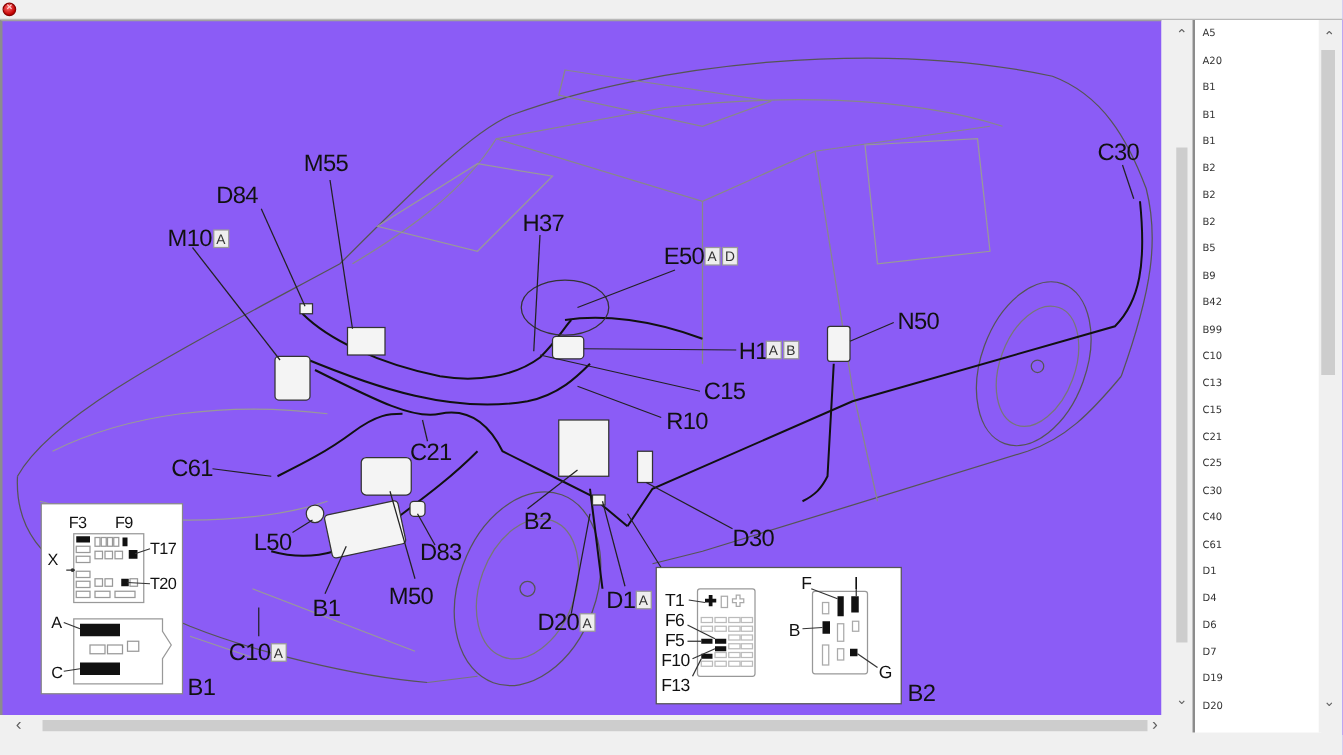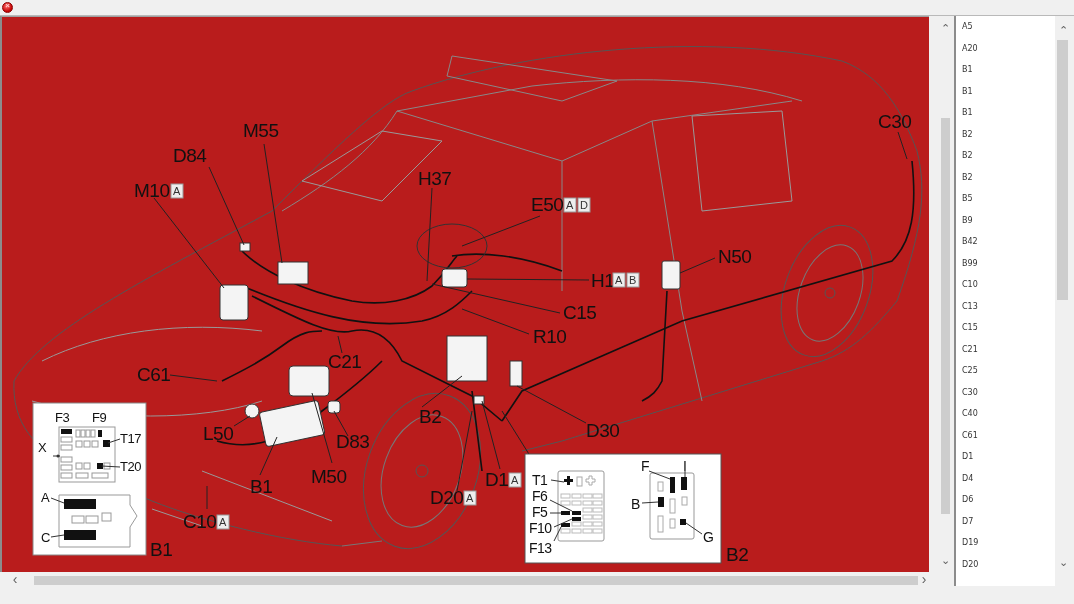--- a/index.html
+++ b/index.html
@@ -1,21 +1,21 @@
 <!DOCTYPE html>
 <html><head>
 <meta charset="utf-8">
 <style>
   html, body { margin:0; padding:0; }
   body { width:1074px; height:604px; position:relative; overflow:hidden; background:#f0f0f0; font-family:"Liberation Sans", sans-serif; }
   .titlebar { position:absolute; left:0; top:0; width:1074px; height:15px; background:#f0f0f0; border-bottom:1px solid #b9b9b9; }
   .close-btn { position:absolute; left:2px; top:2px; width:11px; height:11px; border-radius:50%; background:radial-gradient(circle at 40% 35%, #ff6a6a, #c30000 70%); border:1px solid #8a0000; box-sizing:border-box; }
   .close-btn span { position:absolute; left:0; top:-2px; width:9px; text-align:center; font-size:8px; color:#ffd0d0; font-weight:bold; }
 
-  .viewer { position:absolute; left:0; top:16px; width:929px; height:556px; background:#b91c1c; border-left:2px solid #8c8c8c; border-top:1px solid #a0a0a0; box-sizing:border-box; overflow:hidden; }
+  .viewer { position:absolute; left:0; top:16px; width:929px; height:556px; background:#8b5cf6; border-left:2px solid #8c8c8c; border-top:1px solid #a0a0a0; box-sizing:border-box; overflow:hidden; }
   .viewer svg { position:absolute; left:0; top:0; }
   .lbl { font-family:"Liberation Sans", sans-serif; font-size:19px; fill:#111; letter-spacing:-0.5px; }
   .boxl { font-family:"Liberation Sans", sans-serif; font-size:11px; fill:#333; }
 
   .vscroll { position:absolute; left:937px; top:16px; width:17px; height:556px; background:#f0f0f0; }
   .vscroll .thumb { position:absolute; left:4px; top:102px; width:9px; height:396px; background:#cdcdcd; }
   .arrow { position:absolute; font-size:11px; color:#606060; line-height:12px; width:17px; text-align:center; }
   .hscroll { position:absolute; left:2px; top:572px; width:927px; height:16px; background:#f0f0f0; }
   .hscroll .thumb { position:absolute; left:32px; top:4px; width:884px; height:9px; background:#cdcdcd; }
   .corner { position:absolute; left:929px; top:572px; width:25px; height:32px; background:#f0f0f0; }

